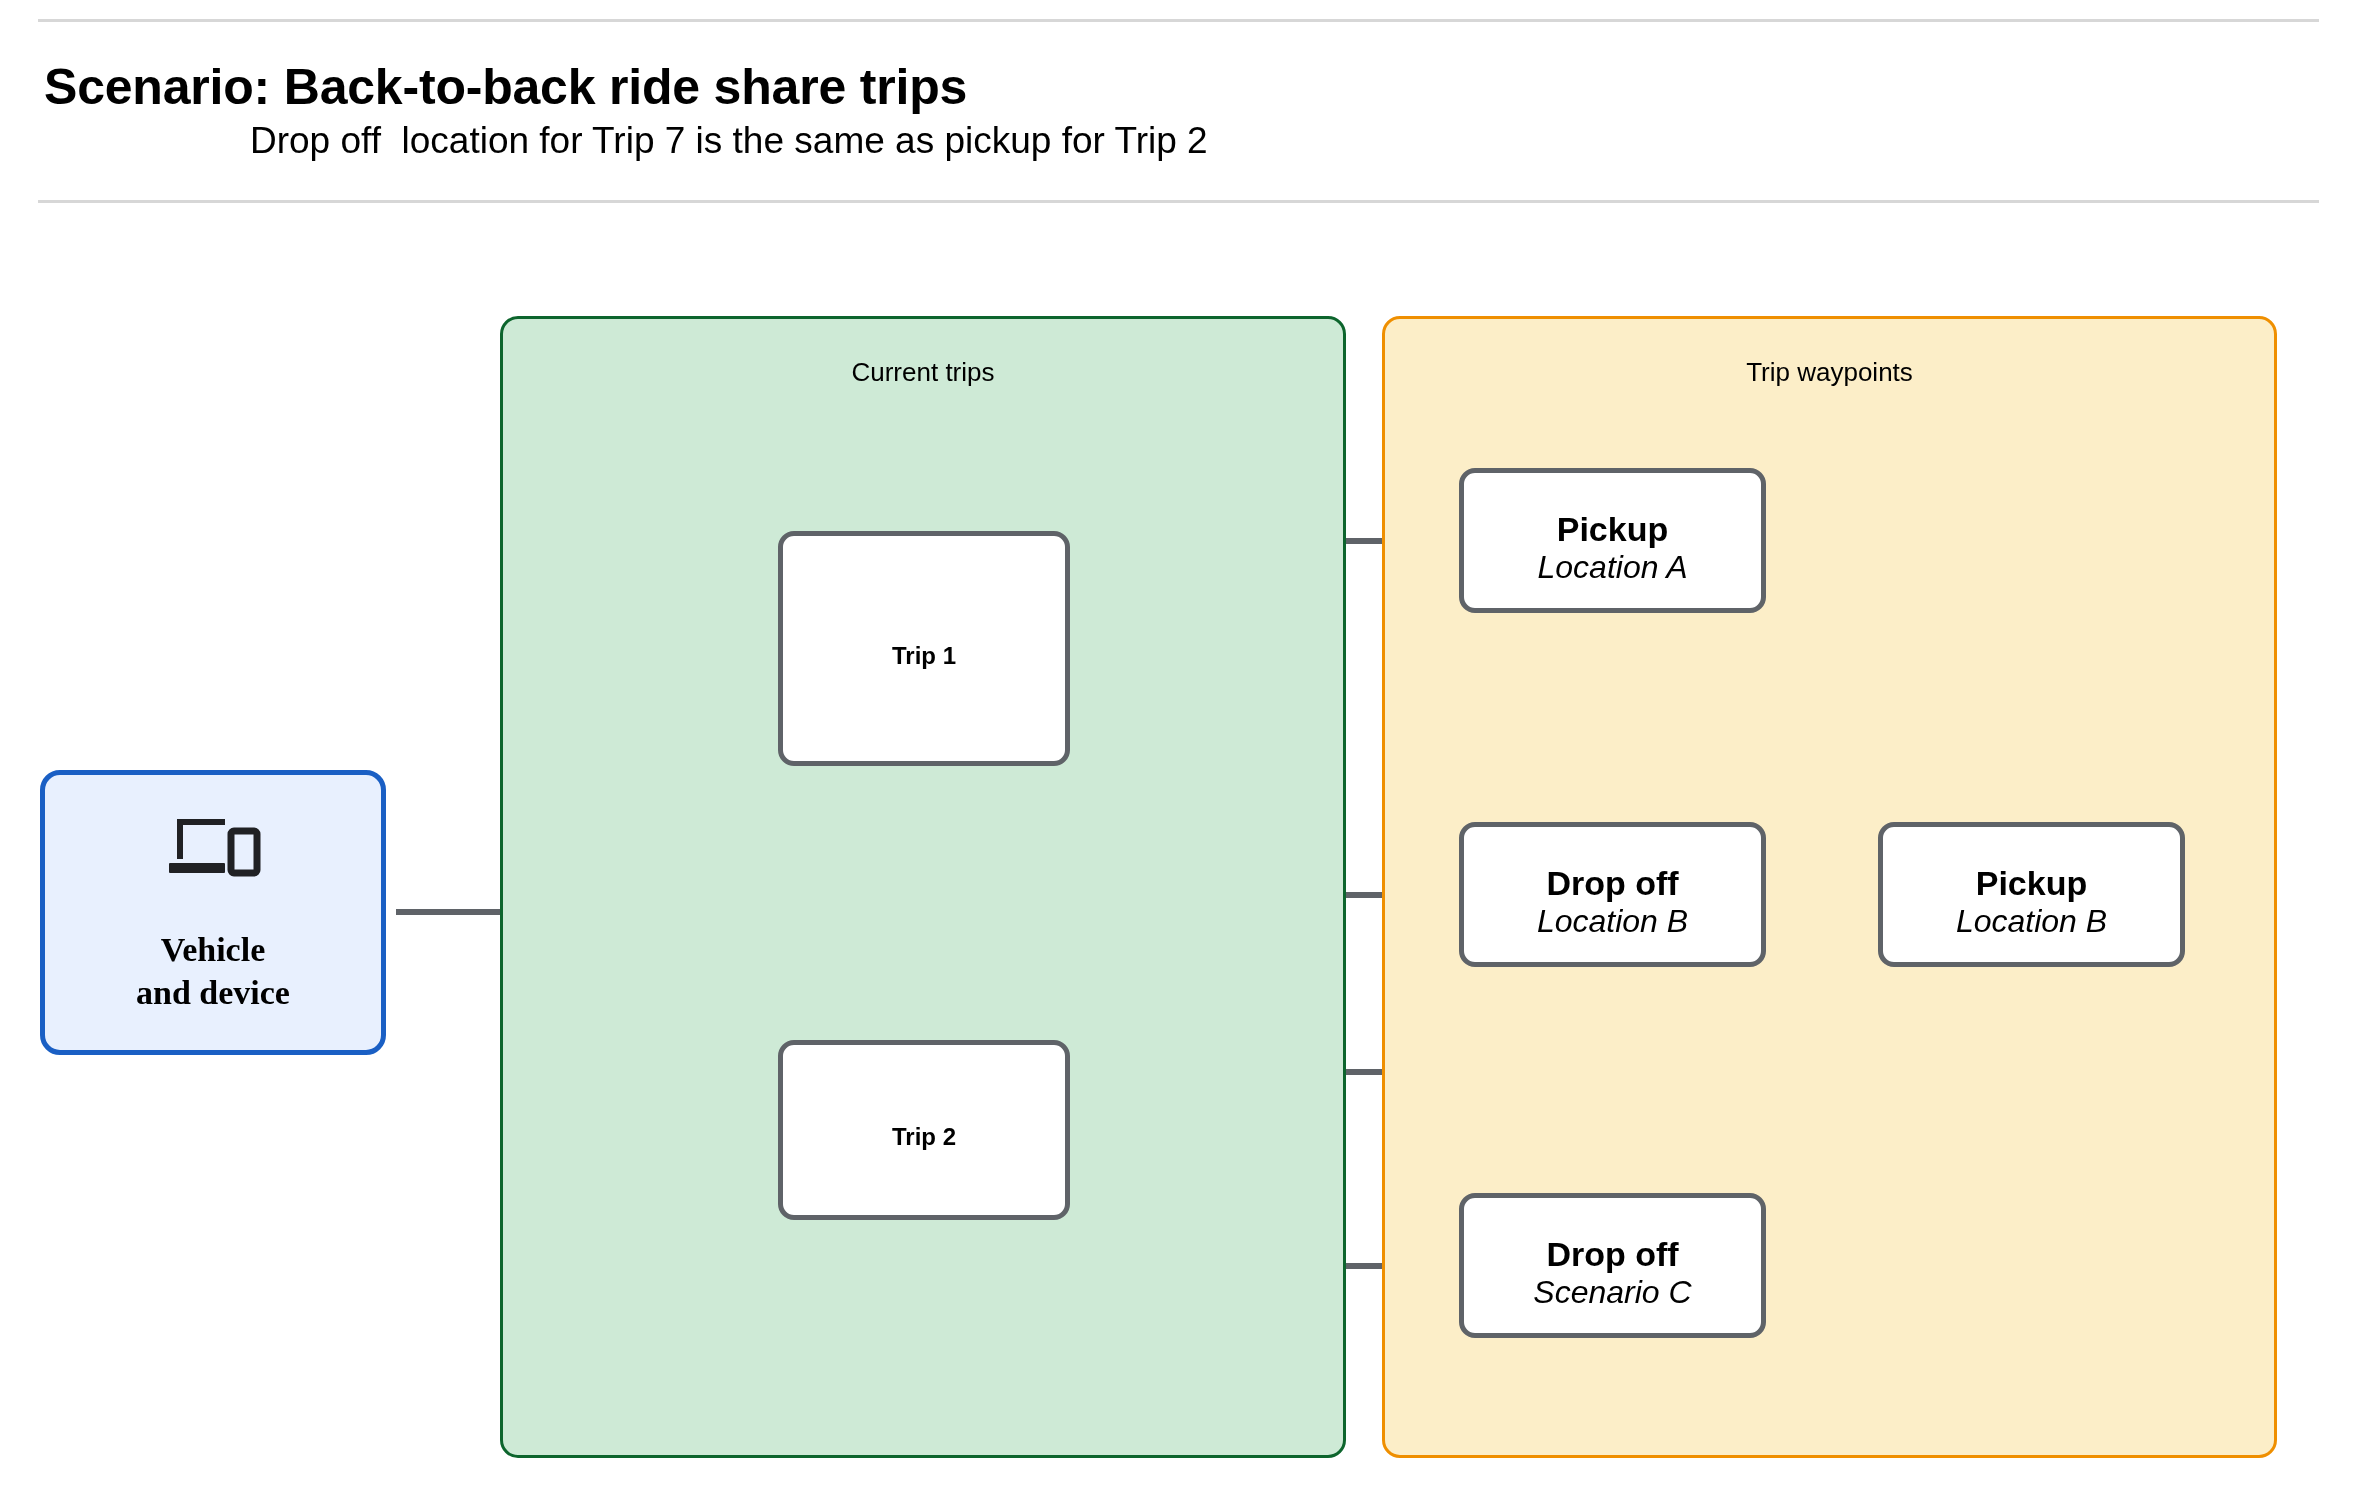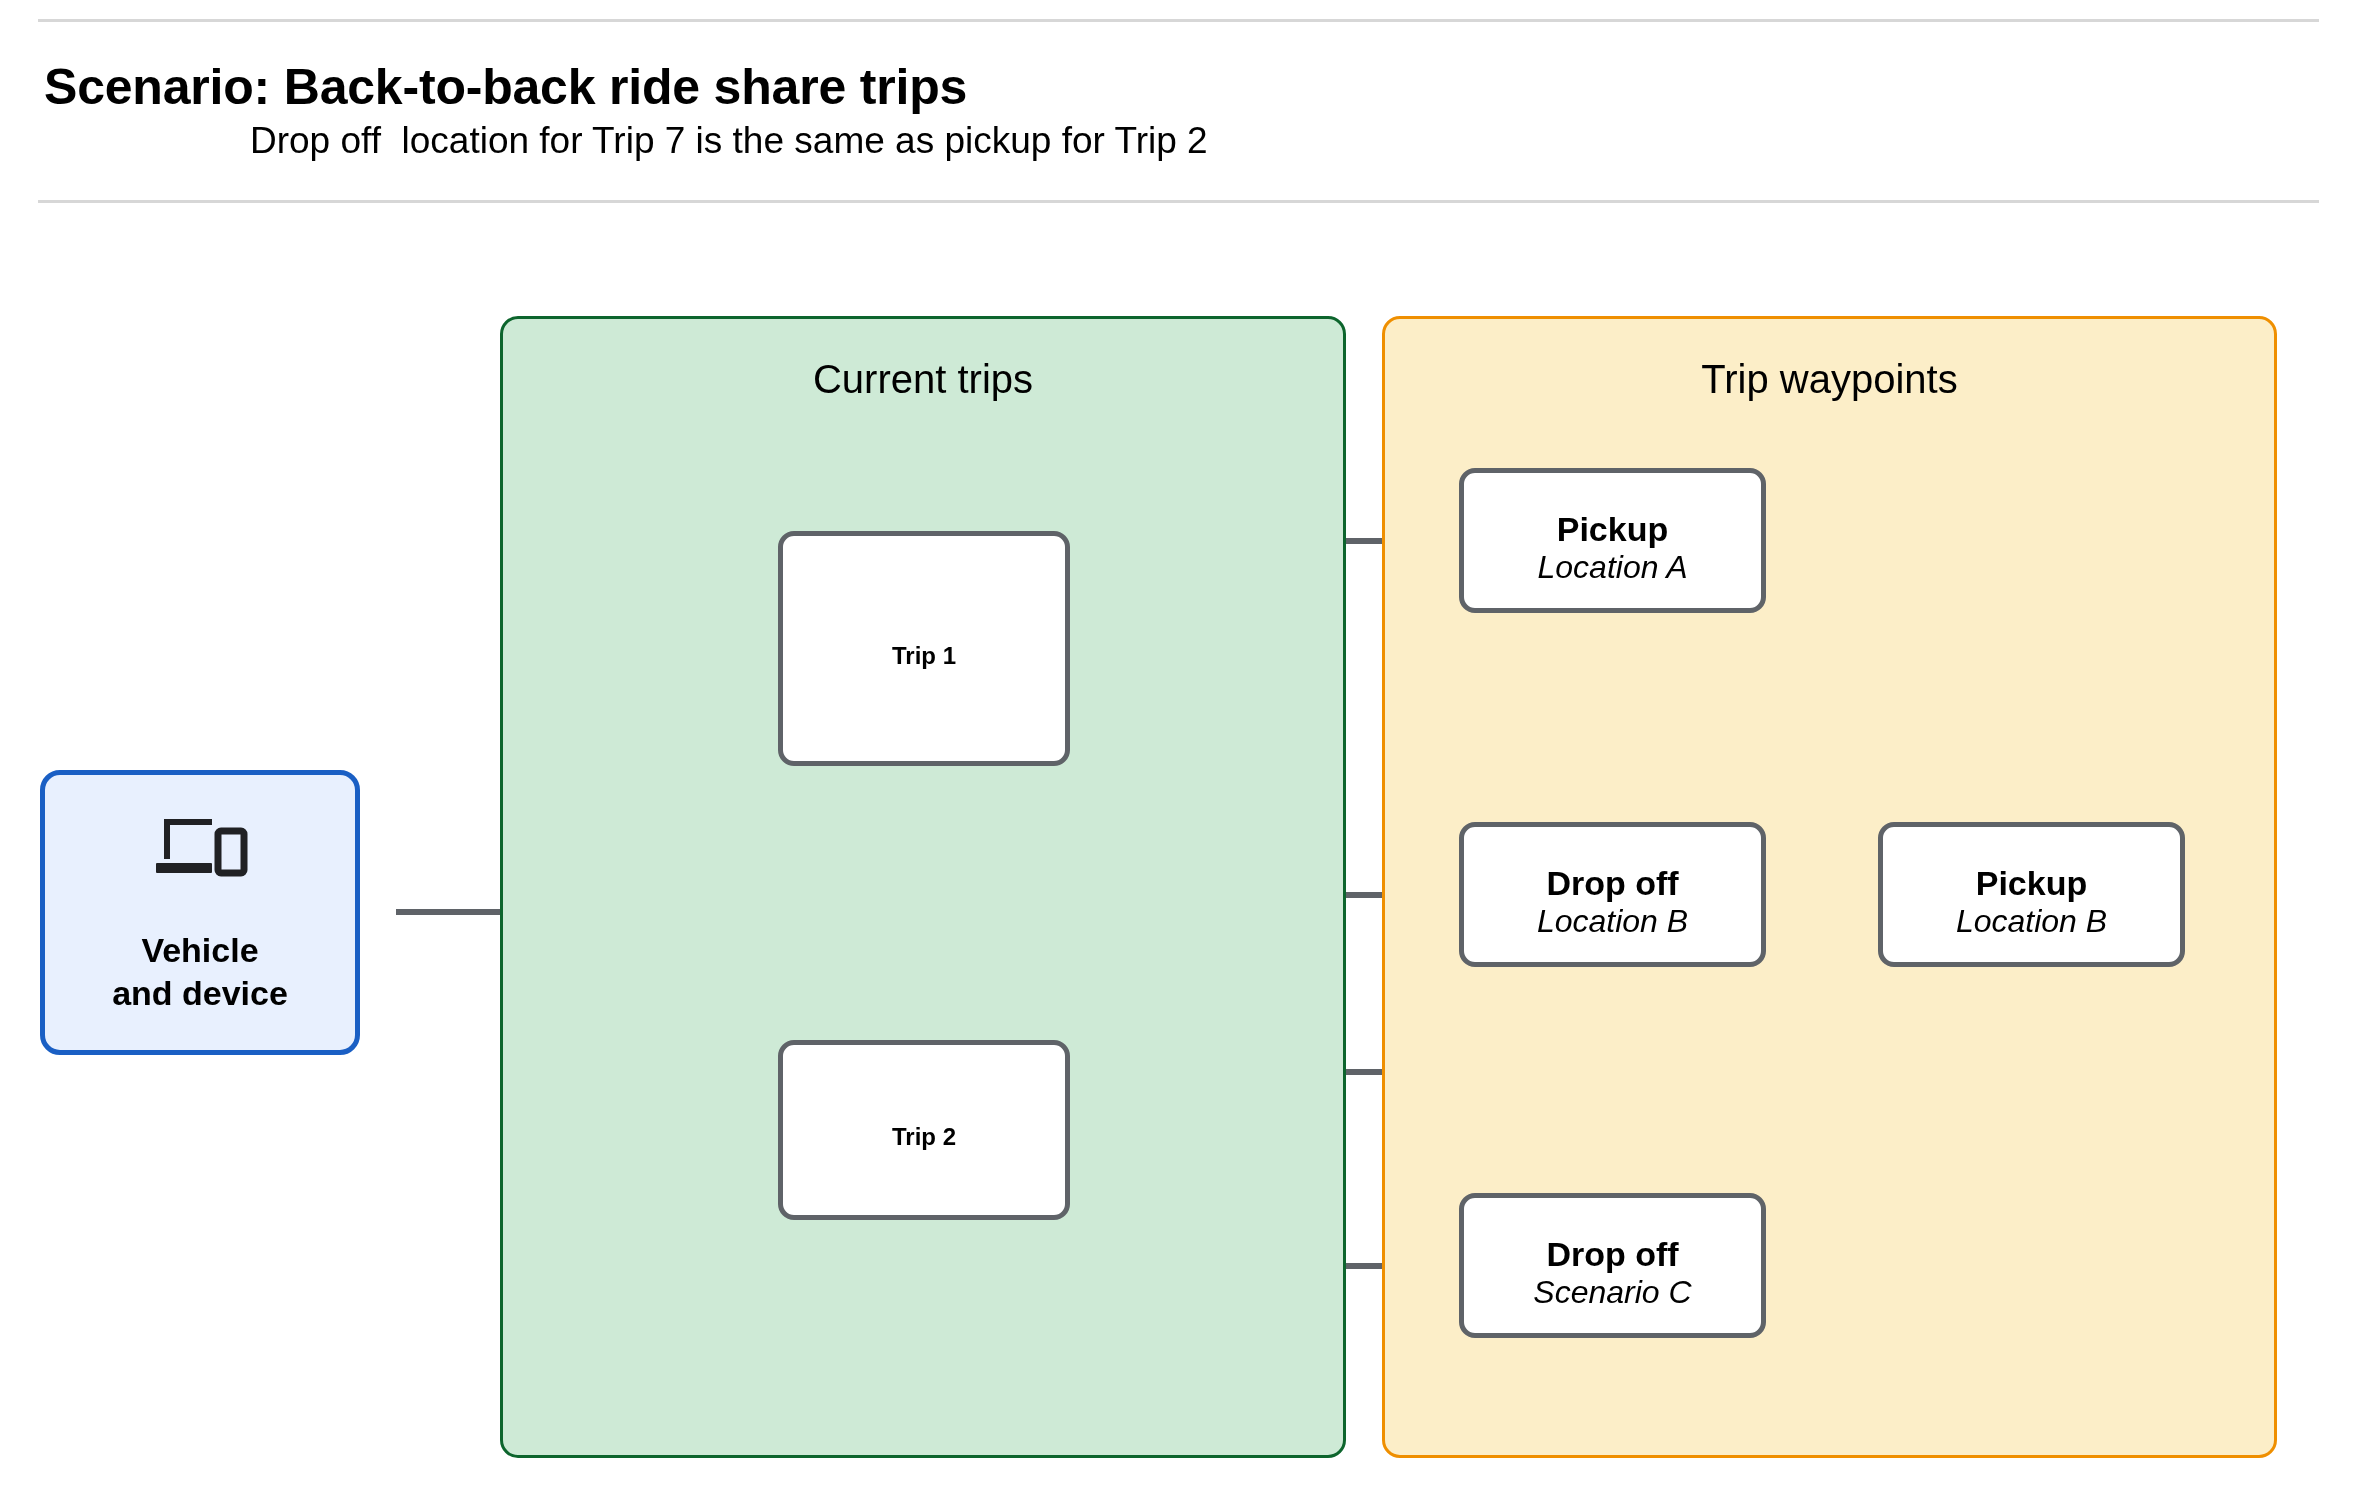--- a/index.html
+++ b/index.html
@@ -73,21 +73,21 @@
     position: absolute;
     border-radius: 18px;
     box-sizing: border-box;
   }
   .panel-title {
     position: absolute;
     left: 0;
     top: 38px;
     width: 100%;
     text-align: center;
-    font-size: 40px;
+    font-size: 26px;
     font-weight: normal;
     color: #000000;
     white-space: pre;
   }
   #panel-trips {
     left: 500px;
     top: 316px;
     width: 846px;
     height: 1142px;
     background: #ceead6;
@@ -144,30 +144,31 @@
   #node-wp-dropoff-b { left: 1459px; top: 822px;  width: 307px; height: 145px; }
   #node-wp-pickup-b  { left: 1878px; top: 822px;  width: 307px; height: 145px; }
   #node-wp-dropoff-c { left: 1459px; top: 1193px; width: 307px; height: 145px; }
 
   
   #node-vehicle {
     position: absolute;
     box-sizing: border-box;
     left: 40px;
     top: 770px;
-    width: 320px;
+    width: 346px;
     height: 285px;
     background: #e8f0fe;
     border: 5px solid #1a5fc4;
     border-radius: 20px;
     display: flex;
     flex-direction: column;
     align-items: center;
     justify-content: flex-start;
     padding-top: 38px;
+    font-family: Liberation Serif, serif;
   }
   #vehicle-icon {
     width: 96px;
     height: 66px;
     display: block;
   }
   #vehicle-label {
     margin-top: 50px;
     text-align: center;
     font-size: 34px;

